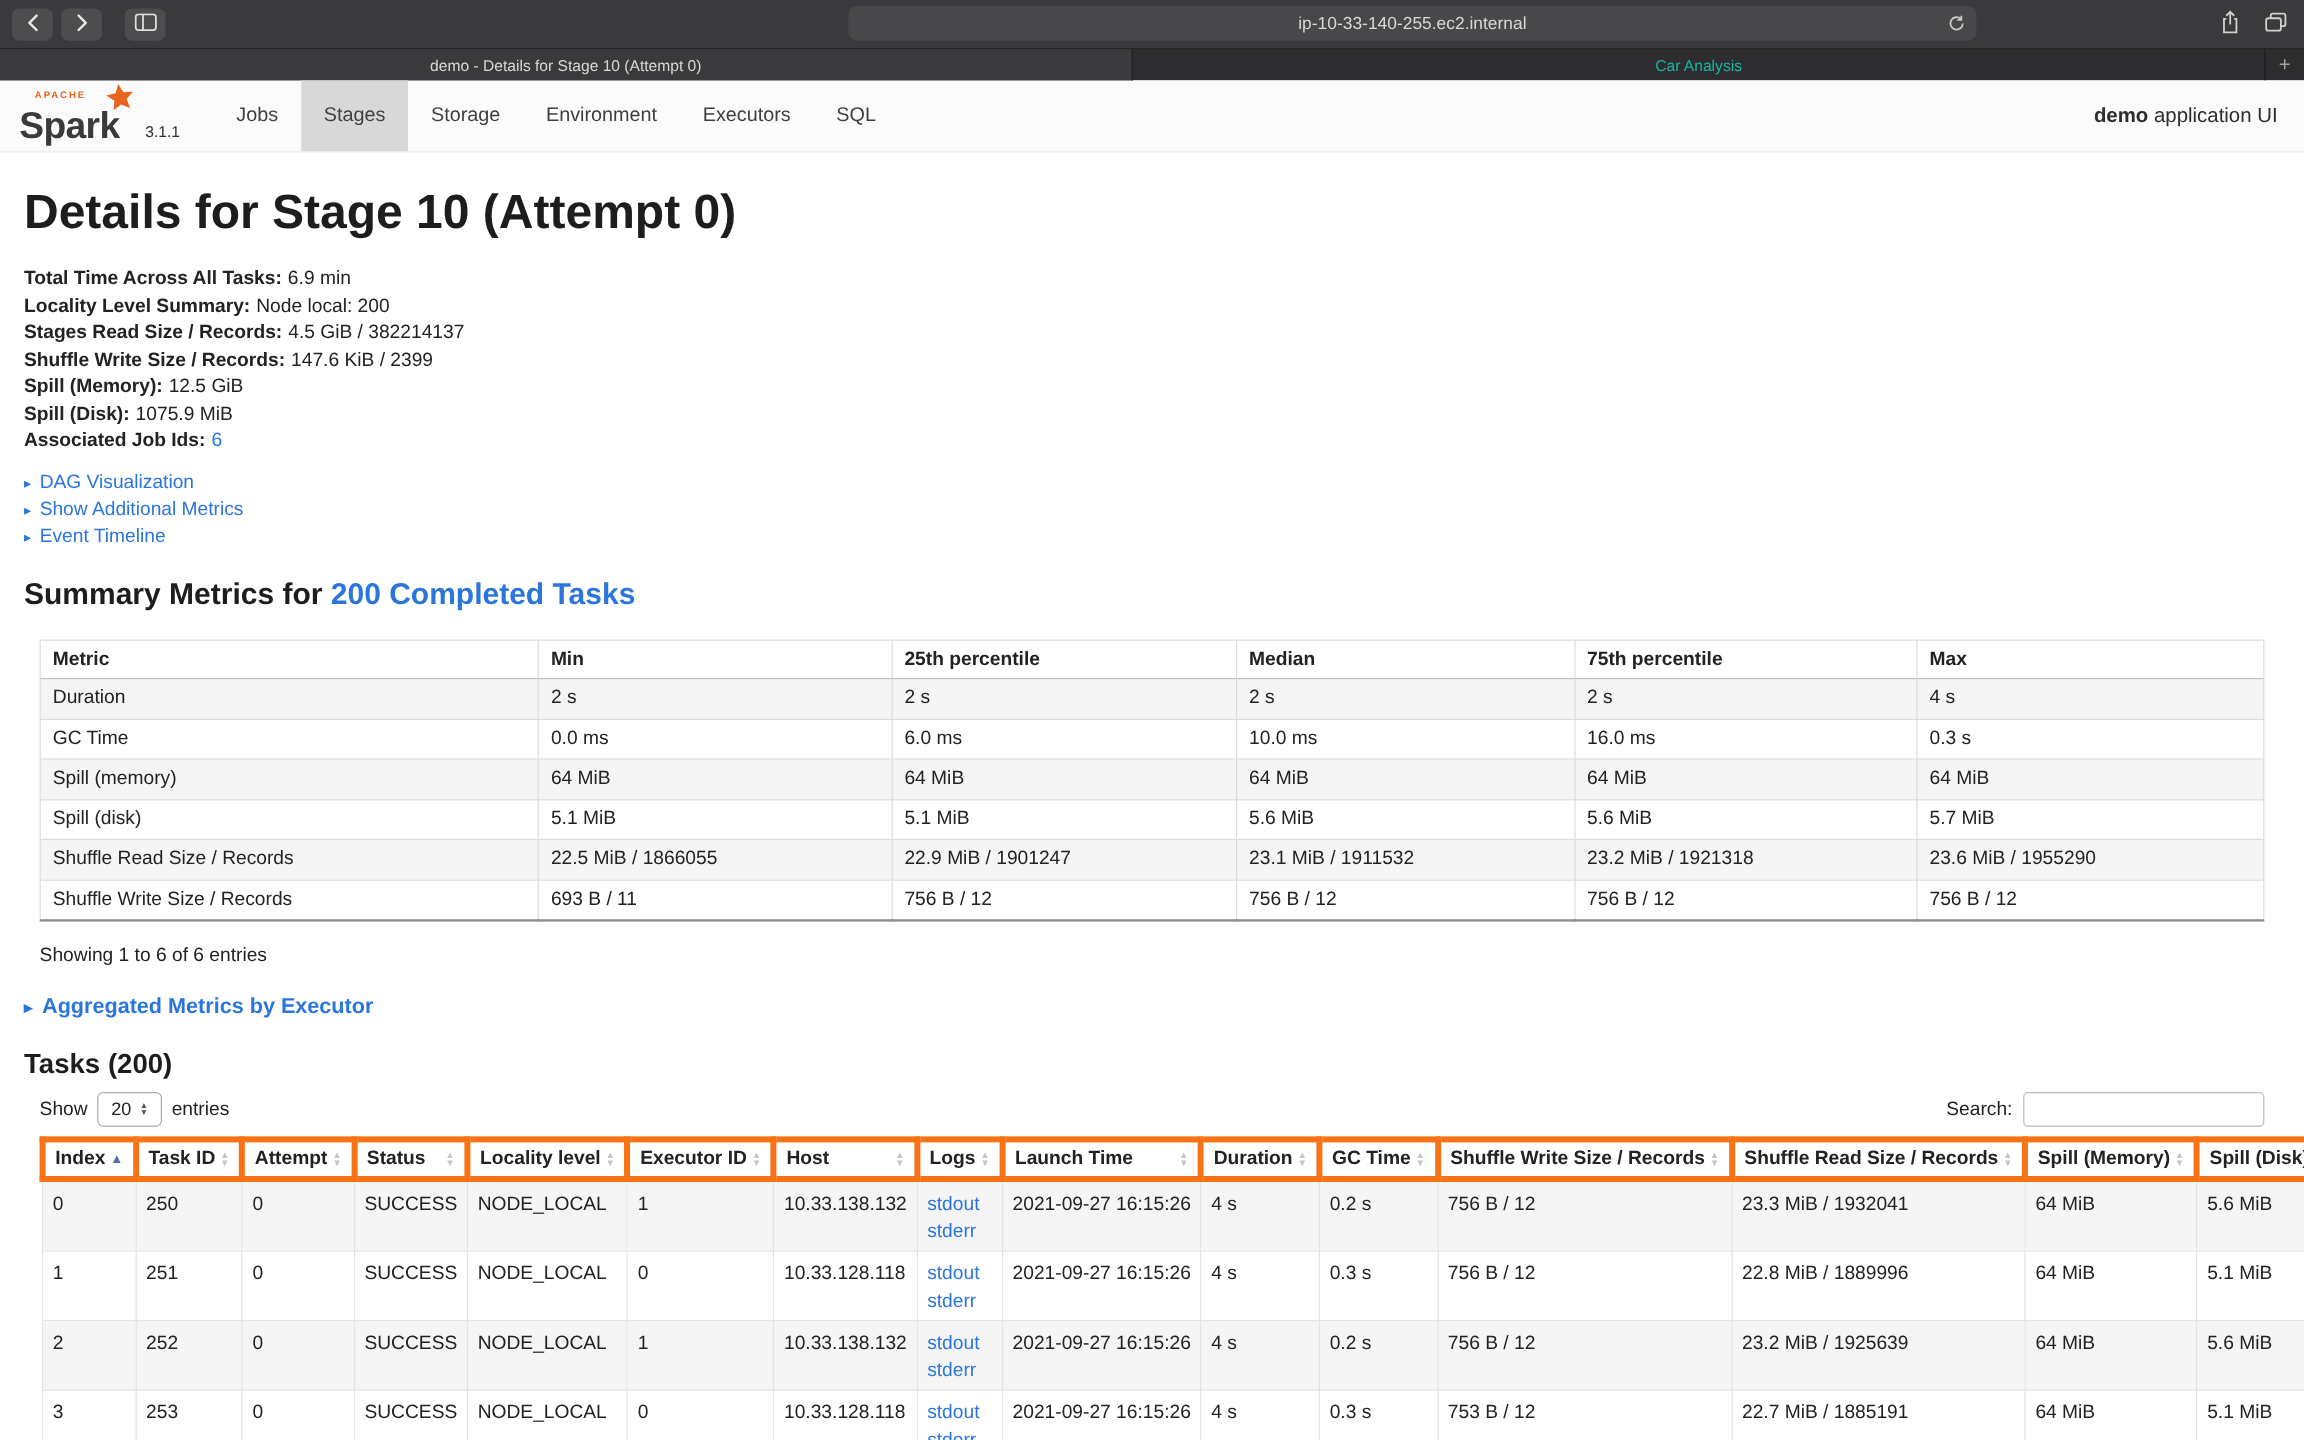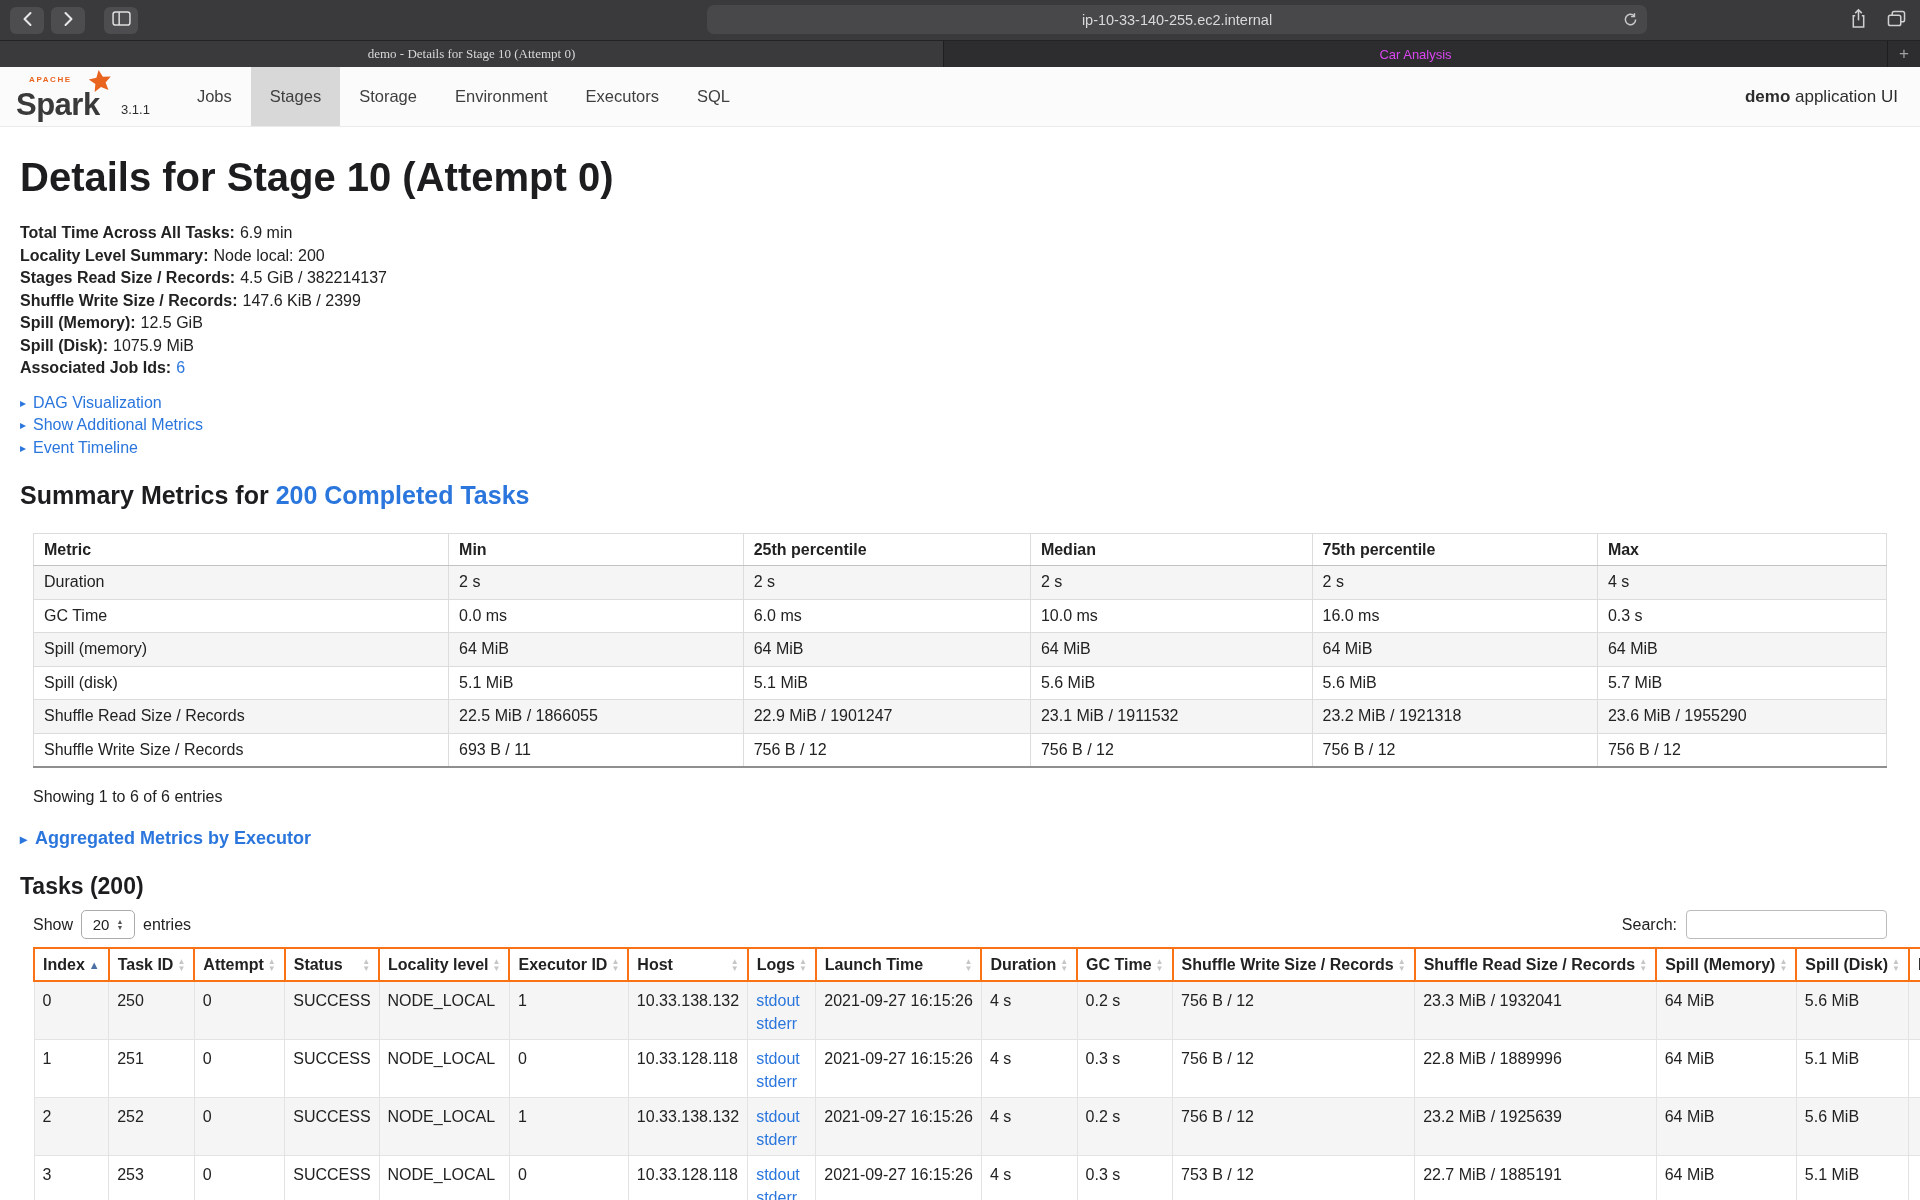--- a/index.html
+++ b/index.html
@@ -25,24 +25,24 @@
     position: absolute; left: 707px; top: 5px; width: 940px; height: 29px;
     background: #48484b; border-radius: 7px;
     display: flex; align-items: center; justify-content: center;
     color: #d9d9d9; font-size: 14.5px; cursor: text;
   }
   .url-refresh { position: absolute; right: 9px; top: 7px; display: flex; }
   .tool-right { position: absolute; right: 14px; top: 0; height: 40px; display: flex; align-items: center; gap: 20px; }
   .tabstrip { height: 27px; background: #2d2d2f; display: flex; border-top: 1px solid #232325; }
   .btab {
     flex: 1; display: flex; align-items: center; justify-content: center;
-    font-size: 13px; color: #d946ef; border-right: 1px solid #1e1e20;
+    font-size: 13px; color: #14b8a6; border-right: 1px solid #1e1e20;
     white-space: nowrap; overflow: hidden; cursor: pointer;
   }
-  .btab.active { background: #3a3a3c; color: #d8d8d8; font-family: Liberation Serif, serif; }
+  .btab.active { background: #3a3a3c; color: #d8d8d8; }
   .newtab { width: 32px; display: flex; align-items: center; justify-content: center; color: #a0a0a0; font-size: 17px; cursor: pointer; }
   
   .spark-header {
     height: 60px; background: #fbfbfb; border-bottom: 1px solid #eaeaea;
     display: flex; align-items: center; padding: 0 22px 0 14px;
   }
   .logo { position: relative; width: 104px; height: 54px; cursor: pointer; }
   .apache { position: absolute; top: 5px; left: 15px; font-size: 8px; font-weight: bold; letter-spacing: 1.6px; color: #e8641f; }
   .star { position: absolute; top: -2px; right: 4px; transform: rotate(-8deg); }
   .spark-word { position: absolute; bottom: 1px; left: 2px; font-size: 31px; font-weight: bold; color: #3a3a3a; letter-spacing: -0.5px; }
@@ -75,21 +75,21 @@
   .tasks-heading { font-size: 23px; font-weight: bold; color: #1d1d1f; margin: 24px 0 10px; }
   .table-controls { display: flex; align-items: center; margin: 0 13px 8px; font-size: 16px; }
   .show-group { display: flex; align-items: center; gap: 8px; }
   .select {
     width: 54px; height: 29px; border: 1px solid #ababab; border-radius: 5px; background: #fff;
     display: flex; align-items: center; justify-content: center; gap: 7px; font-size: 15px; cursor: pointer;
   }
   .sel-arrows { display: flex; flex-direction: column; font-size: 7px; line-height: 6px; color: #555; }
   .search-group { margin-left: auto; display: flex; align-items: center; gap: 9px; }
   .search-input { width: 201px; height: 29px; border: 1px solid #bbb; border-radius: 4px; font-size: 15px; padding: 0 8px; }
-  .ttable th { border: 2px solid #f97316; padding: 4px 8px; font-weight: bold; white-space: nowrap; height: 33px; vertical-align: middle; overflow: hidden; cursor: pointer; }
+  .ttable th { border: 5px solid #f97316; padding: 4px 8px; font-weight: bold; white-space: nowrap; height: 33px; vertical-align: middle; overflow: hidden; cursor: pointer; }
   .ttable td { border: 1px solid #e3e3e3; padding: 8px 8px 4px; vertical-align: top; white-space: nowrap; overflow: hidden; height: 55px; }
   .ttable tbody tr:nth-child(odd) { background: #f5f5f5; }
   .th-inner { display: flex; align-items: center; justify-content: space-between; gap: 4px; }
   .sort-both { display: flex; flex-direction: column; font-size: 8px; line-height: 7px; color: #c6c6c6; }
   .sort-asc { font-size: 11px; color: #4a6fa5; }
   .logs-cell a { display: block; line-height: 22.5px; }
   td { line-height: 22.5px; }
 </style>
 </head>
 <body>

